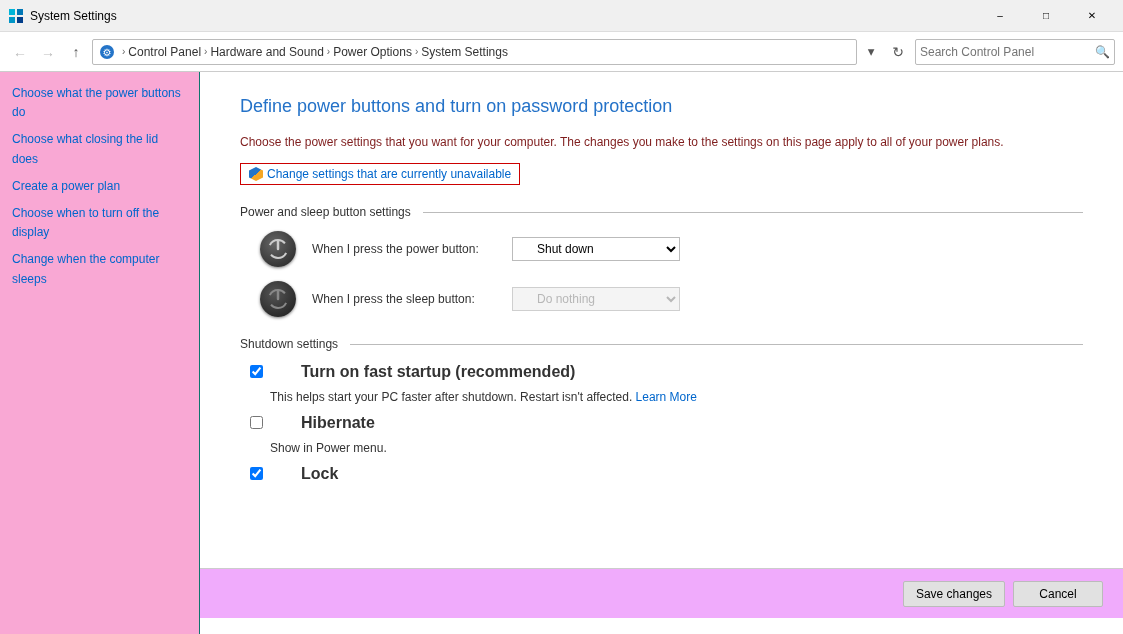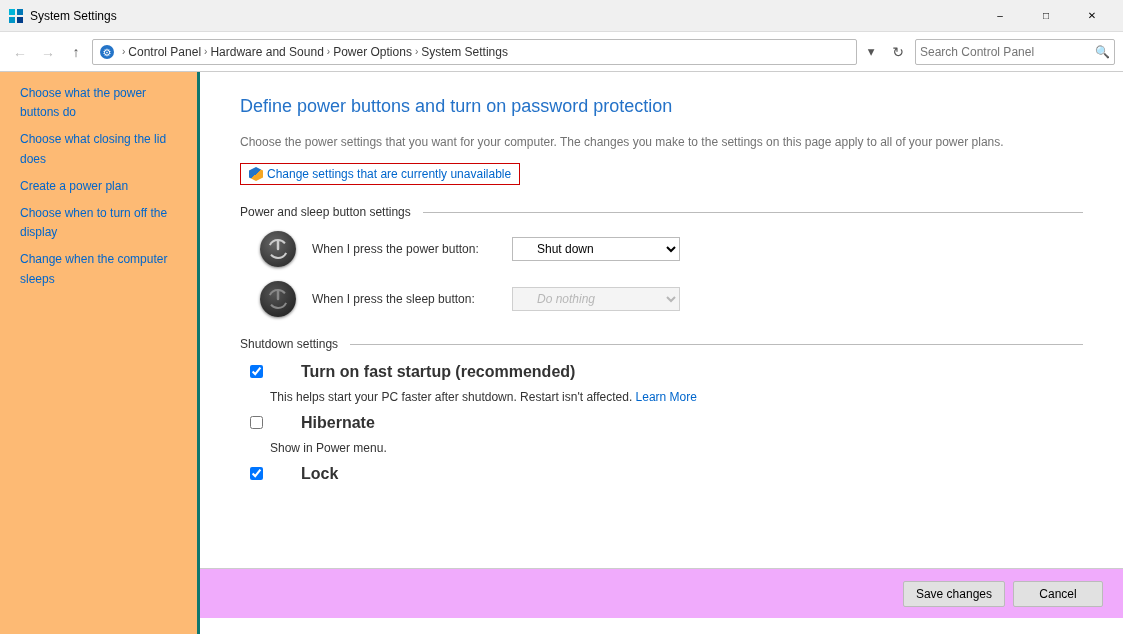--- a/index.html
+++ b/index.html
@@ -75,23 +75,23 @@
 
     
     .main-layout {
       display: flex;
       height: calc(634px - 32px - 40px);
     }
 
     
     .left-nav {
       width: 200px;
-      background: #fdba74;
-      border-right: 3px solid #0f766e;
-      padding: 8px 8px;
+      background: #f9a8d4;
+      border-right: 1px solid #0f766e;
+      padding: 8px 0;
     }
     .left-nav-item {
       padding: 4px 12px;
       font-size: 12px;
       color: #0066cc;
       cursor: pointer;
       line-height: 1.6;
     }
 
     
@@ -105,21 +105,21 @@
 
     .page-title {
       font-size: 18px;
       color: #2472c8;
       font-weight: normal;
       margin-bottom: 16px;
     }
 
     .description {
       font-size: 12px;
-      color: #737373;
+      color: #7f1d1d;
       margin-bottom: 12px;
       line-height: 1.5;
     }
 
     .change-settings-link {
       display: inline-flex;
       align-items: flex-end;
       gap: 4px;
       border: 1.5px solid #cc0000;
       padding: 3px 8px;
@@ -176,21 +176,20 @@
       width: 168px; height: 24px;
       border: 1px solid #bbb;
       font-size: 12px;
       background: #fff;
       padding: 0 20px;
       cursor: pointer;
     }
     .dropdown-select:disabled {
       background: #f0f0f0;
       color: #999;
-      font-style: italic;
     }
 
     .shutdown-section { margin-top: 20px; }
 
     .checkbox-row {
       display: flex;
       align-items: flex-start;
       padding-left: 10px;
       margin-bottom: 8px;
     }

